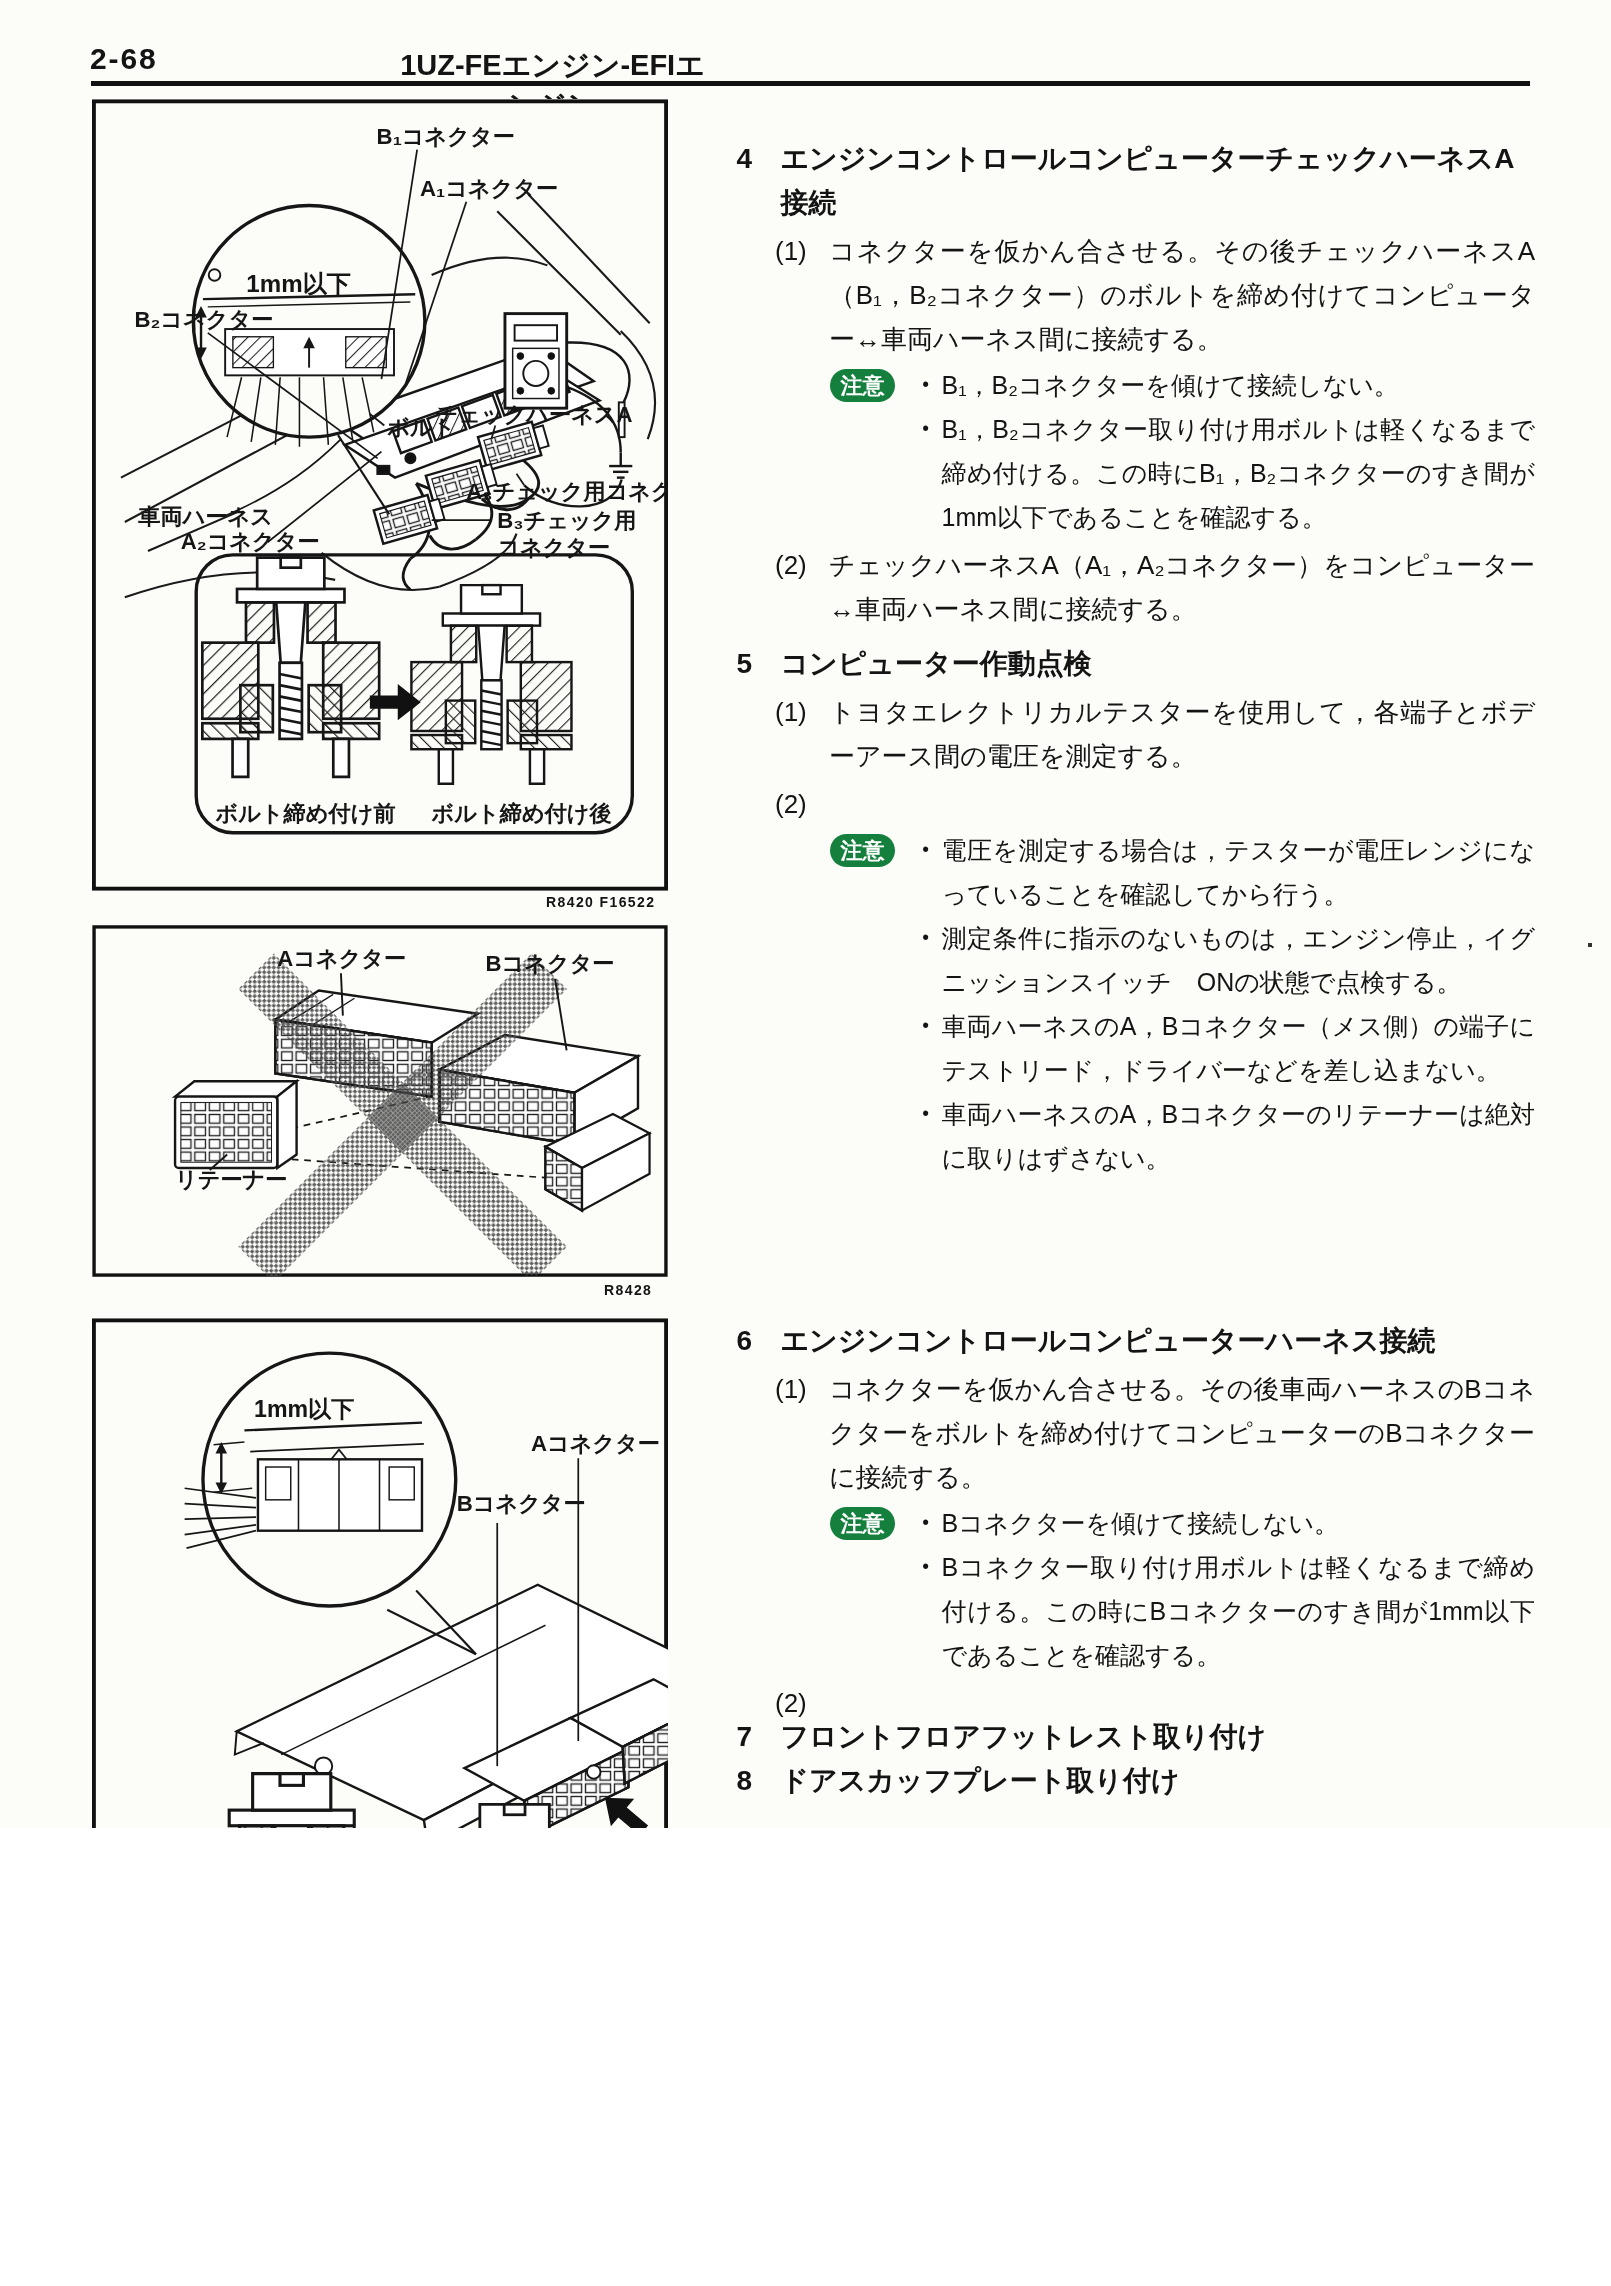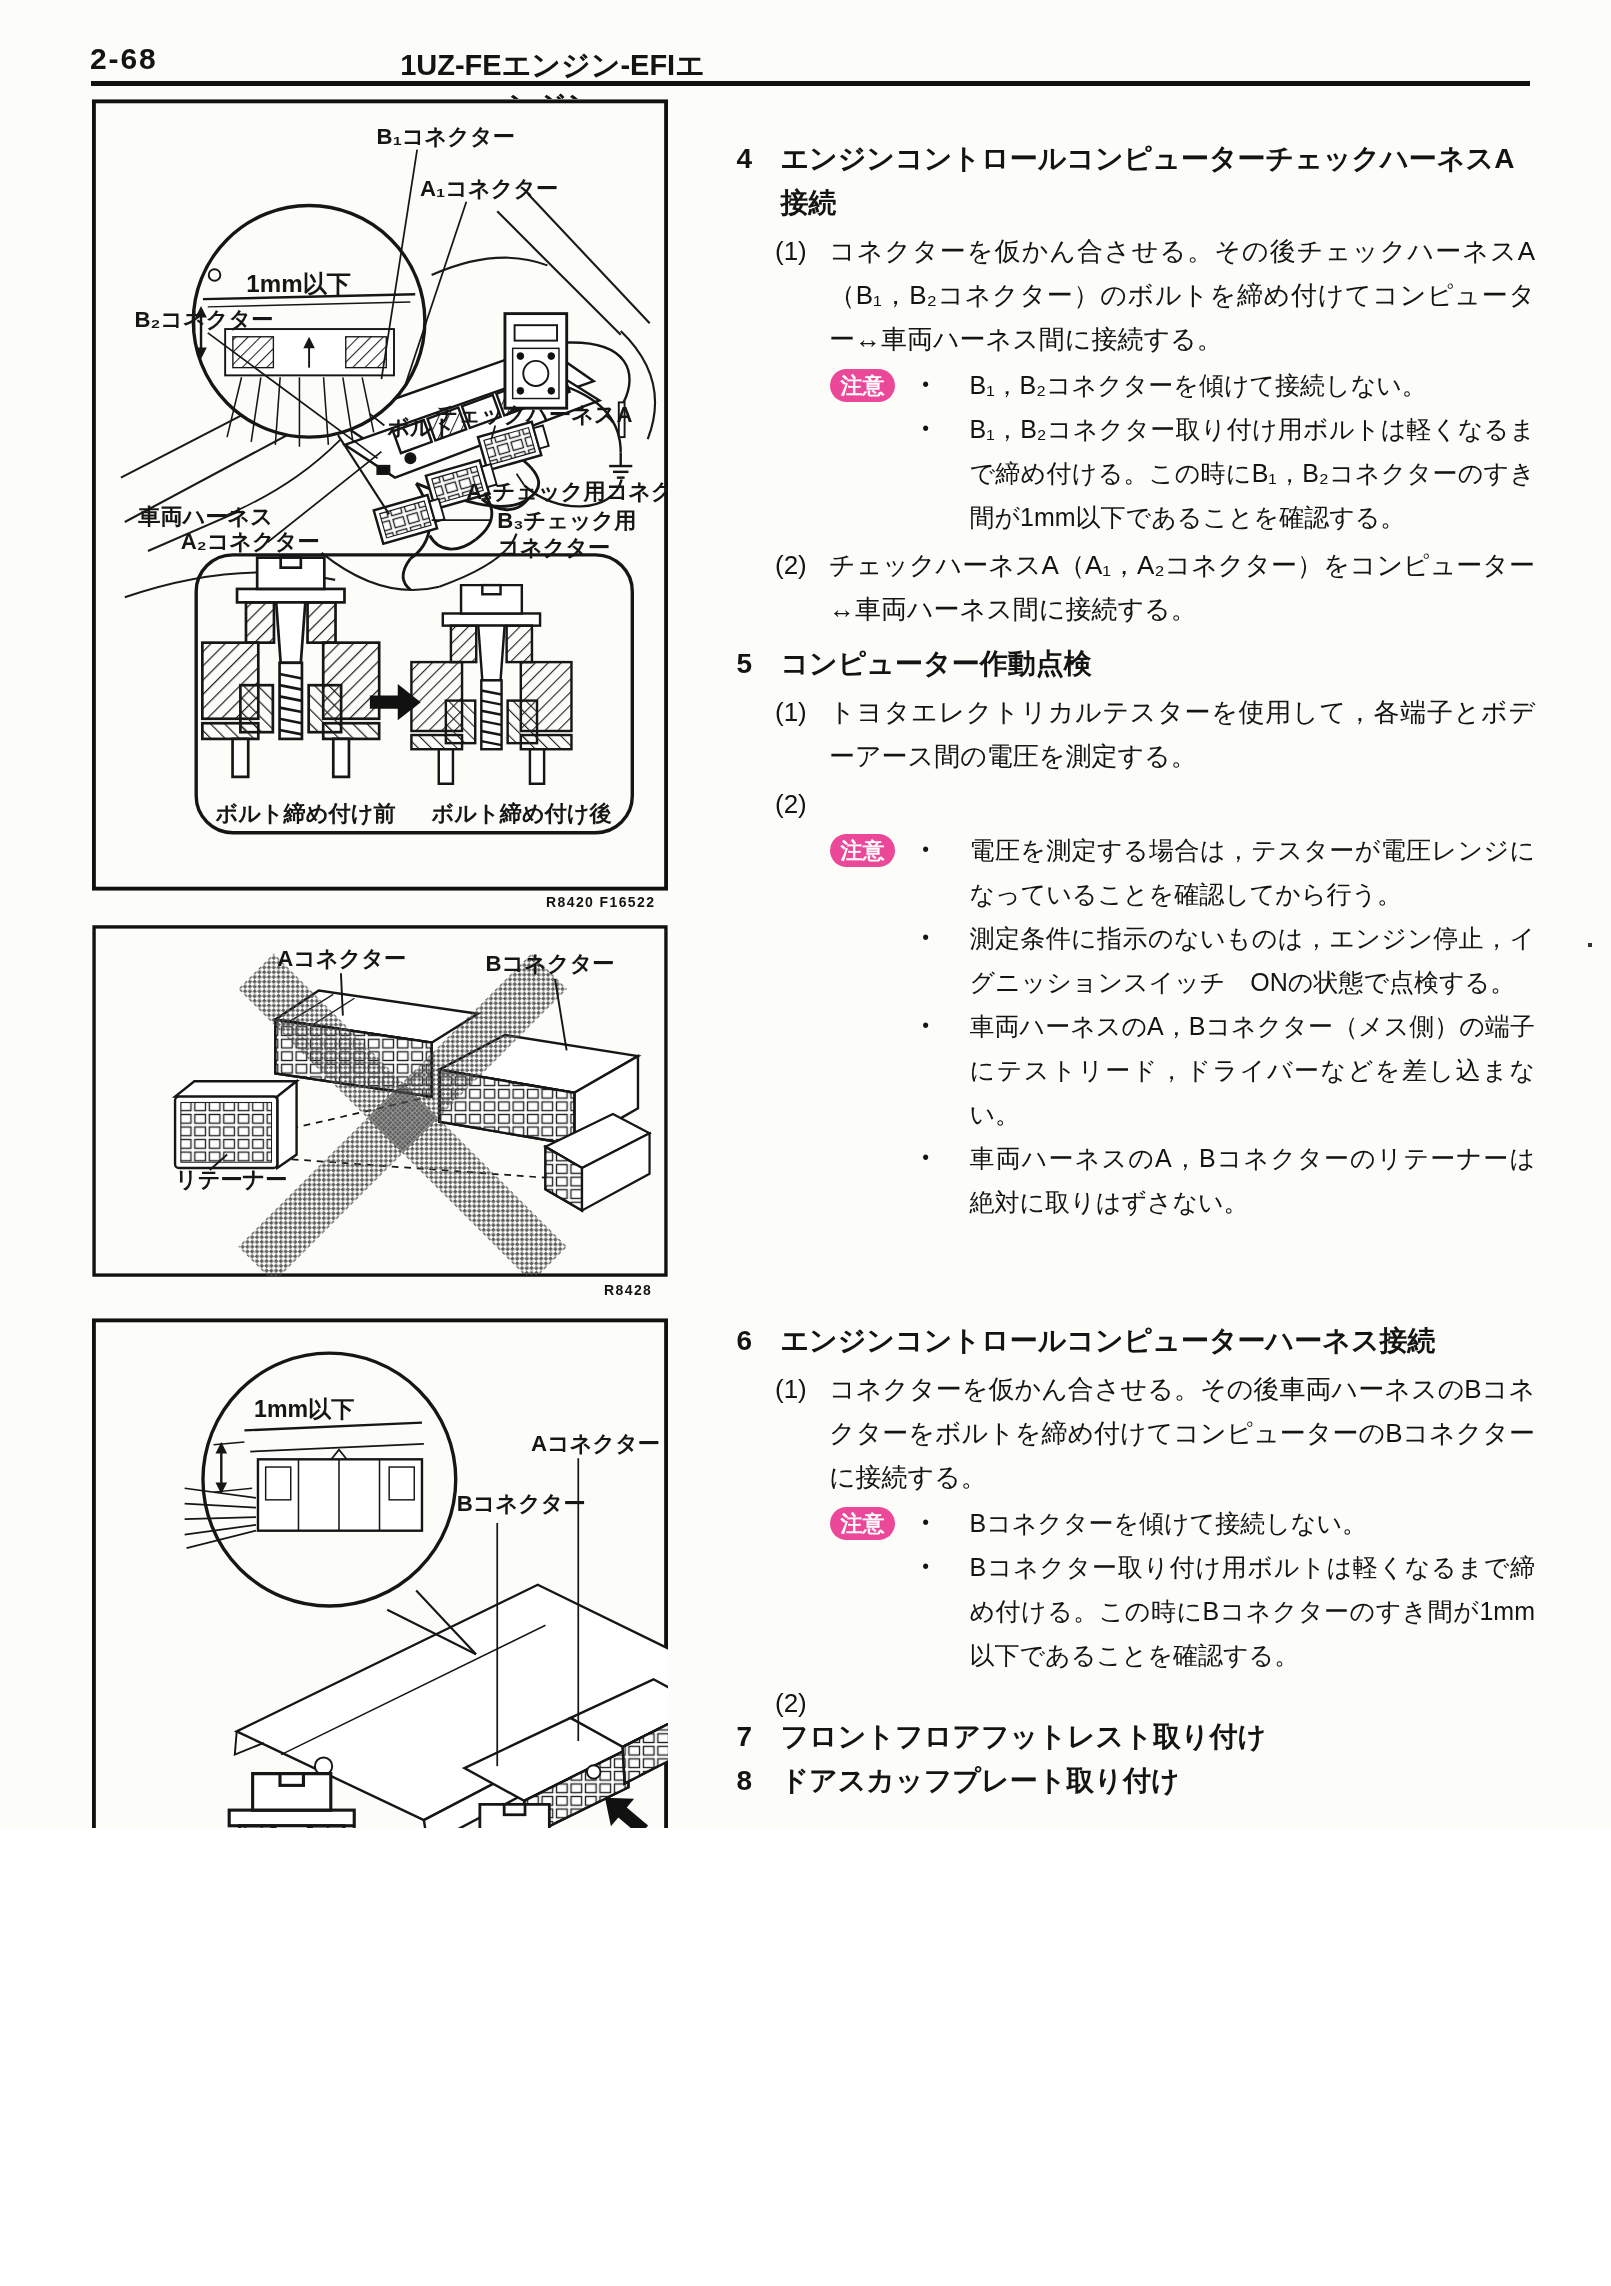--- a/index.html
+++ b/index.html
@@ -15,26 +15,26 @@
   .col{position:absolute;left:719px;width:816px;}
   .colA{top:137px;}
   .colB{top:1319px;}
   .sec-head{display:flex;font-size:28px;font-weight:bold;line-height:44px;padding-left:17.4px;}
   .sec-num{flex:0 0 44px;}
   .sec-title{flex:1;}
   .step{display:flex;font-size:26px;line-height:44px;padding-left:56px;margin-top:3.9px;}
   .step-label{flex:0 0 54px;}
   .step-text{flex:1;text-align:justify;}
   .note-row{display:flex;padding-left:111px;margin-top:1.9px;}
-  .note-badge{flex:0 0 auto;background:#ec4899;color:#fff;border-radius:17.4px;height:33px;
+  .note-badge{flex:0 0 auto;background:#15803d;color:#fff;border-radius:17.4px;height:33px;
               line-height:33px;padding:0 10.6px;font-size:22px;font-weight:bold;margin-top:5.8px;}
   .bullets{margin-left:27px;flex:1;}
   .bullet{display:flex;font-size:25px;line-height:44px;}
   .bullet-dot{flex:0 0 19.3px;font-size:19.3px;}
-  .bullet-text{flex:1;text-align:justify;margin-left:28px;}
+  .bullet-text{flex:1;text-align:justify;}
   .sec5{margin-top:11.6px;}
   .sec7{margin-top:-9.7px;}
   svg text{font-family:"Liberation Sans",sans-serif;font-weight:bold;fill:#161616;}
   .speck{position:absolute;background:#333;}
 </style>
 </head>
 <body>
 
 <div class="page">
 

